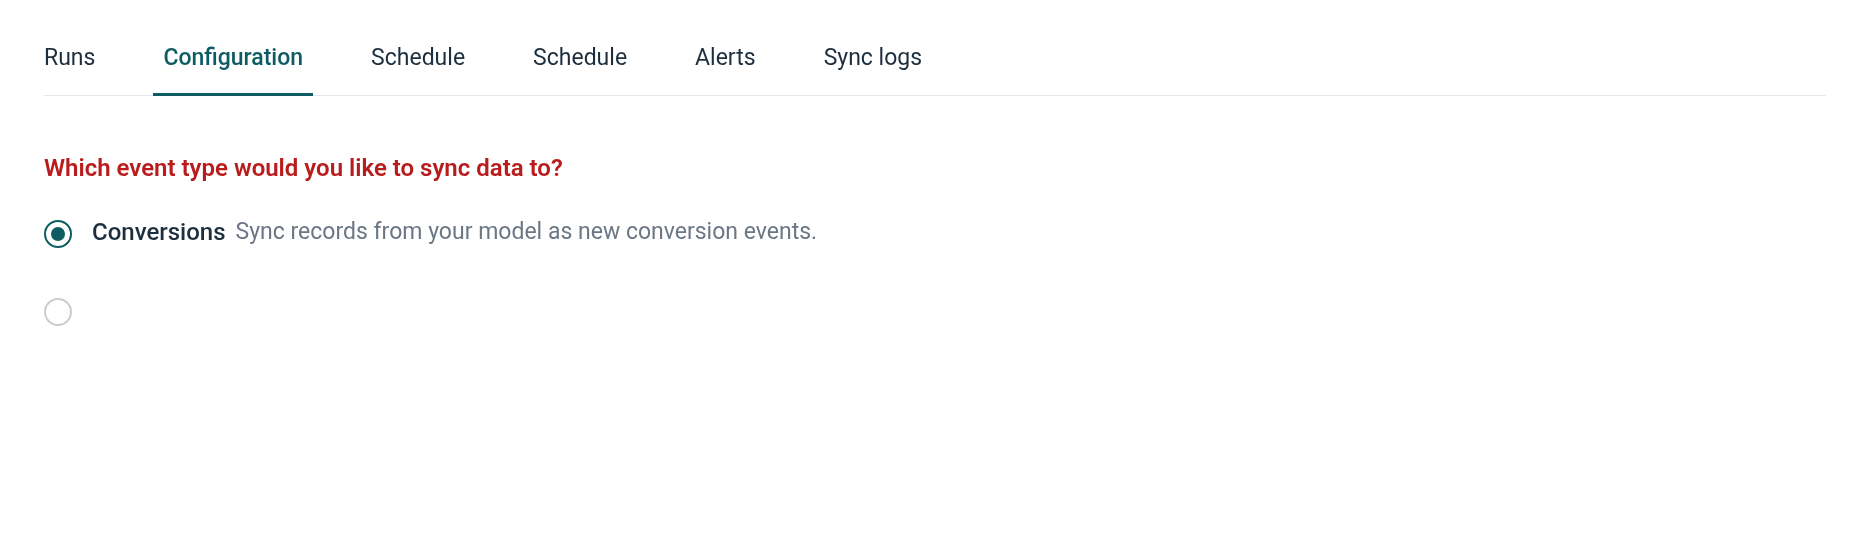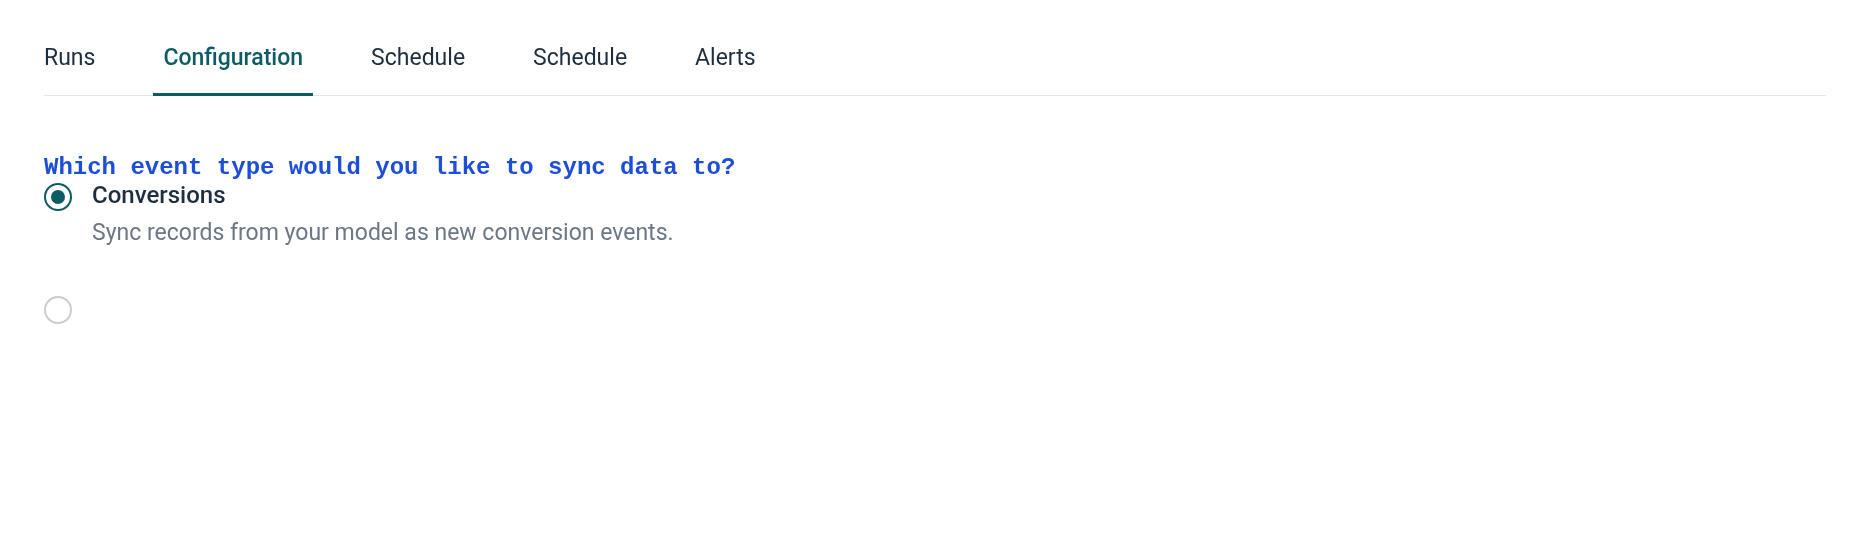--- a/index.html
+++ b/index.html
@@ -37,22 +37,22 @@
       bottom: -1px;
       height: 3px;
       background: #0d5c63;
     }
     .content {
       padding-top: 58px;
     }
     .question {
       font-size: 24px;
       font-weight: 600;
-      color: #1d4ed8;
-      font-family: Liberation Mono, monospace;
+      color: #b91c1c;
+      margin-bottom: 36px;
     }
     .option {
       display: flex;
       align-items: flex-start;
       gap: 20px;
       margin-bottom: 48px;
     }
     .radio {
       width: 28px;
       height: 28px;
@@ -70,21 +70,21 @@
     }
     .radio.selected::after {
       content: "";
       width: 14px;
       height: 14px;
       border-radius: 50%;
       background: #0d5c63;
     }
     .option-body {
       display: flex;
-      flex-direction: column;
+      flex-direction: row;
       gap: 10px;
     }
     .option-title {
       font-size: 24px;
       font-weight: 500;
       color: #1d2f3e;
       cursor: pointer;
     }
     .option-desc {
       font-size: 23px;
@@ -95,20 +95,21 @@
   </style>
 </head>
 <body>
 
 <div class="tabs">
   <div class="tab">Runs</div>
   <div class="tab active">Configuration</div>
   <div class="tab">Schedule</div>
   <div class="tab">Schedule</div>
   <div class="tab">Alerts</div>
+  <div class="tab">Sync logs</div>
 </div>
 
 <div class="content">
   <div class="question">Which event type would you like to sync data to?</div>
 
   <div class="option">
     <div class="radio selected"></div>
     <div class="option-body">
       <div class="option-title">Conversions</div>
       <div class="option-desc">Sync records from your model as new conversion events.</div>

